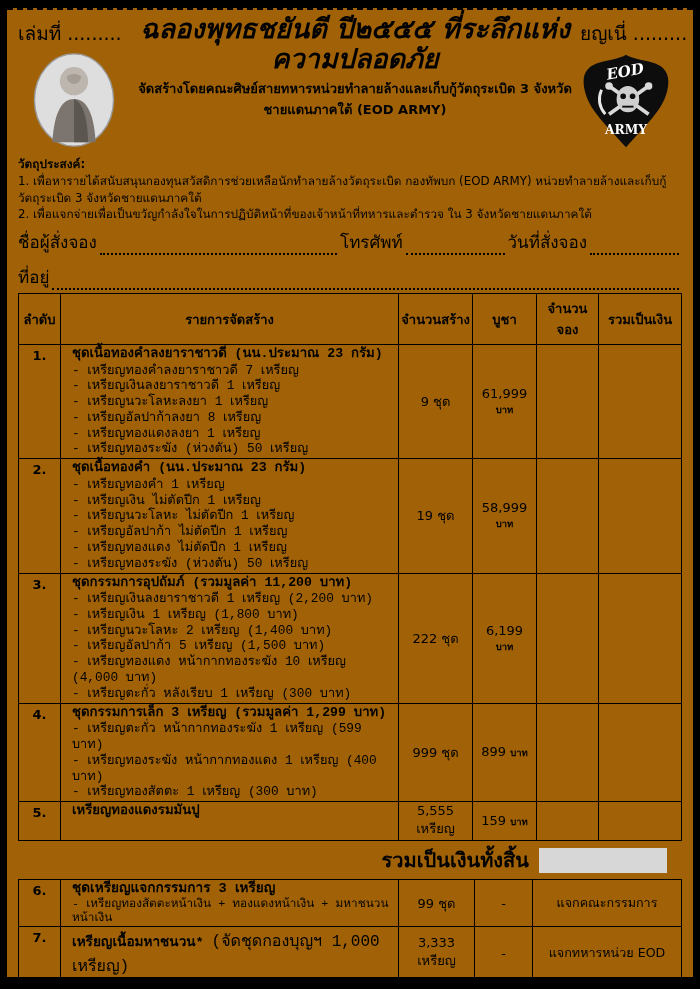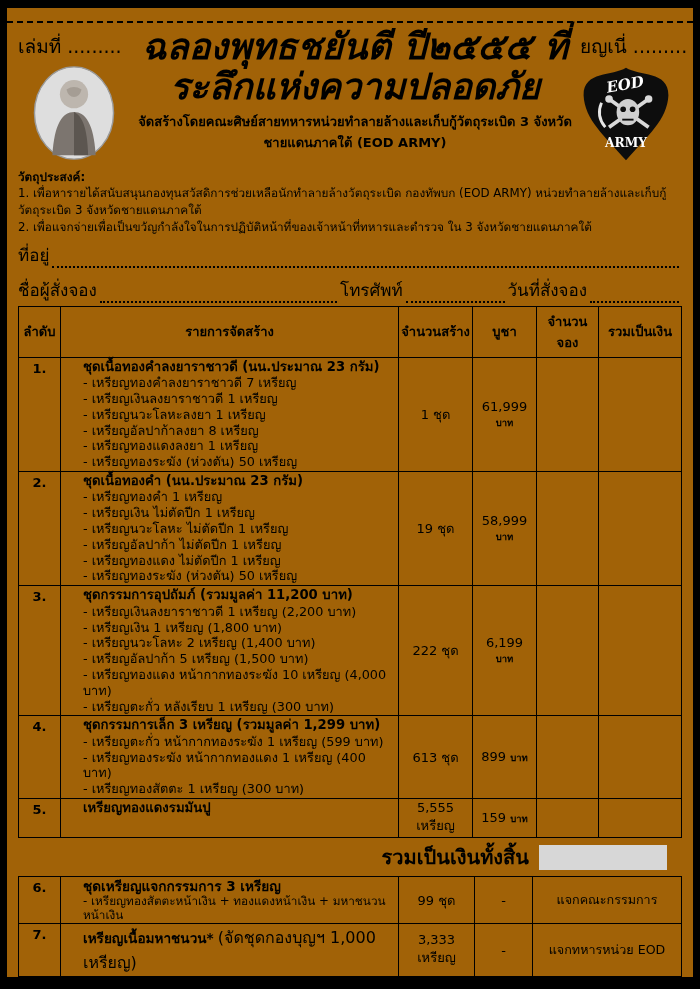--- a/index.html
+++ b/index.html
@@ -12,39 +12,39 @@
 
   
   .header-grid{display:grid;grid-template-columns:112px 1fr 102px;align-items:start;margin-top:2px;}
   .corner{font-size:19px;white-space:nowrap;padding-top:4px;}
   .corner.right{text-align:right;}
   .photo-wrap{margin:4px 0 0 14px;}
   .badge-wrap{margin:4px 2px 0 auto;}
   .titles{text-align:center;}
   .title1{font-size:24px;font-weight:bold;font-style:italic;line-height:1.05;}
   .title2{font-size:26px;font-weight:bold;font-style:italic;line-height:1.18;}
-  .title3{font-size:36px;font-weight:bold;font-style:italic;line-height:1.12;}
+  .title3{font-size:27px;font-weight:bold;font-style:italic;line-height:1.12;}
   .subtitle{font-size:13px;font-weight:bold;margin-top:4px;}
 
   .objectives{font-size:11.8px;line-height:1.42;margin-top:2px;}
   .obj-head{font-weight:bold;}
 
   
   .form-line{display:flex;align-items:flex-end;font-size:17px;margin:5px 0 3px 0;}
   .form-line .lbl{white-space:nowrap;}
   .dots{border-bottom:2px dotted #000;height:15px;margin:0 3px;}
   .f2{flex:2.4;} .f1{flex:1;} .f08{flex:0.9;} .fgrow{flex:1;}
 
   
   table{width:100%;border-collapse:collapse;table-layout:fixed;}
   th,td{border:1.8px solid #000;box-sizing:border-box;}
   th{font-size:13px;padding:4px 1px;font-weight:bold;}
   td{padding:1px 4px;vertical-align:middle;font-size:13px;}
   td.c-no{text-align:center;font-weight:bold;vertical-align:top;padding-top:3px;}
-  td.c-item{vertical-align:top;padding-left:22px;}
+  td.c-item{vertical-align:top;padding-left:11px;font-family:Liberation Mono, monospace;}
   td.c-mid{text-align:center;}
   .item-title{font-weight:bold;font-size:13.2px;line-height:16.5px;}
   .item-sub{font-size:12.8px;line-height:15.8px;}
   .unit{font-size:9.5px;font-weight:bold;}
   .qty{font-size:13px;}
 
   .total-line{display:flex;justify-content:flex-end;align-items:center;margin:3px 15px 3px 0;}
   .total-label{font-size:20px;font-weight:bold;margin-right:10px;}
   .total-box{width:128px;height:25px;background:#d7d7d7;}
 
@@ -103,30 +103,30 @@
         </div>
       </div>
 
       <div class="objectives">
         <div class="obj-head">วัตถุประสงค์:</div>
         <div>1. เพื่อหารายได้สนับสนุนกองทุนสวัสดิการช่วยเหลือนักทำลายล้างวัตถุระเบิด กองทัพบก (EOD ARMY) หน่วยทำลายล้างและเก็บกู้วัตถุระเบิด 3 จังหวัดชายแดนภาคใต้</div>
         <div>2. เพื่อแจกจ่ายเพื่อเป็นขวัญกำลังใจในการปฏิบัติหน้าที่ของเจ้าหน้าที่ทหารและตำรวจ ใน 3 จังหวัดชายแดนภาคใต้</div>
       </div>
 
       <div class="form-line">
-        <span class="lbl">ที่อยู่</span>
-        <span class="dots fgrow"></span>
-      </div>
-      <div class="form-line">
         <span class="lbl">ชื่อผู้สั่งจอง</span>
         <span class="dots f2"></span>
         <span class="lbl">โทรศัพท์</span>
         <span class="dots f1"></span>
         <span class="lbl">วันที่สั่งจอง</span>
         <span class="dots f08"></span>
+      </div>
+      <div class="form-line">
+        <span class="lbl">ที่อยู่</span>
+        <span class="dots fgrow"></span>
       </div>
 
       <table class="t1">
         <colgroup>
             <col style="width:42px">
             <col style="width:338px">
             <col style="width:74px">
             <col style="width:64px">
             <col style="width:62px">
             <col>
@@ -145,21 +145,21 @@
           <td class="c-no">1.</td>
           <td class="c-item">
             <div class="item-title">ชุดเนื้อทองคำลงยาราชาวดี (นน.ประมาณ 23 กรัม)</div>
             <div class="item-sub">- เหรียญทองคำลงยาราชาวดี 7 เหรียญ</div>
             <div class="item-sub">- เหรียญเงินลงยาราชาวดี 1 เหรียญ</div>
             <div class="item-sub">- เหรียญนวะโลหะลงยา 1 เหรียญ</div>
             <div class="item-sub">- เหรียญอัลปาก้าลงยา 8 เหรียญ</div>
             <div class="item-sub">- เหรียญทองแดงลงยา 1 เหรียญ</div>
             <div class="item-sub">- เหรียญทองระฆัง (ห่วงตัน) 50 เหรียญ</div>
           </td>
-          <td class="c-mid qty">1 ชุด</td>
+          <td class="c-mid qty">9 ชุด</td>
           <td class="c-mid"><span>61,999</span> <span class="unit">บาท</span></td>
           <td></td>
           <td></td>
         </tr>
 
         <tr>
           <td class="c-no">2.</td>
           <td class="c-item">
             <div class="item-title">ชุดเนื้อทองคำ (นน.ประมาณ 23 กรัม)</div>
             <div class="item-sub">- เหรียญทองคำ 1 เหรียญ</div>
@@ -193,21 +193,21 @@
         </tr>
 
         <tr>
           <td class="c-no">4.</td>
           <td class="c-item">
             <div class="item-title">ชุดกรรมการเล็ก 3 เหรียญ (รวมมูลค่า 1,299 บาท)</div>
             <div class="item-sub">- เหรียญตะกั่ว หน้ากากทองระฆัง 1 เหรียญ (599 บาท)</div>
             <div class="item-sub">- เหรียญทองระฆัง หน้ากากทองแดง 1 เหรียญ (400 บาท)</div>
             <div class="item-sub">- เหรียญทองสัตตะ 1 เหรียญ (300 บาท)</div>
           </td>
-          <td class="c-mid qty">613 ชุด</td>
+          <td class="c-mid qty">999 ชุด</td>
           <td class="c-mid"><span>899</span> <span class="unit">บาท</span></td>
           <td></td>
           <td></td>
         </tr>
 
         <tr>
           <td class="c-no">5.</td>
           <td class="c-item">
             <div class="item-title">เหรียญทองแดงรมมันปู</div>
           </td>

